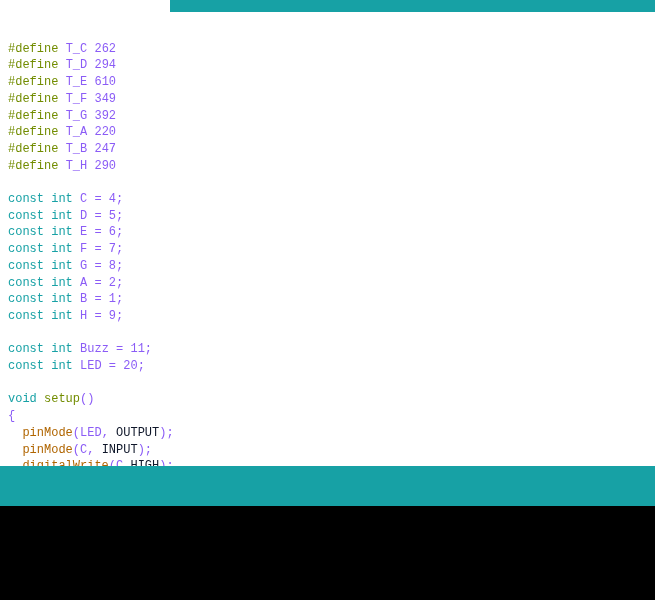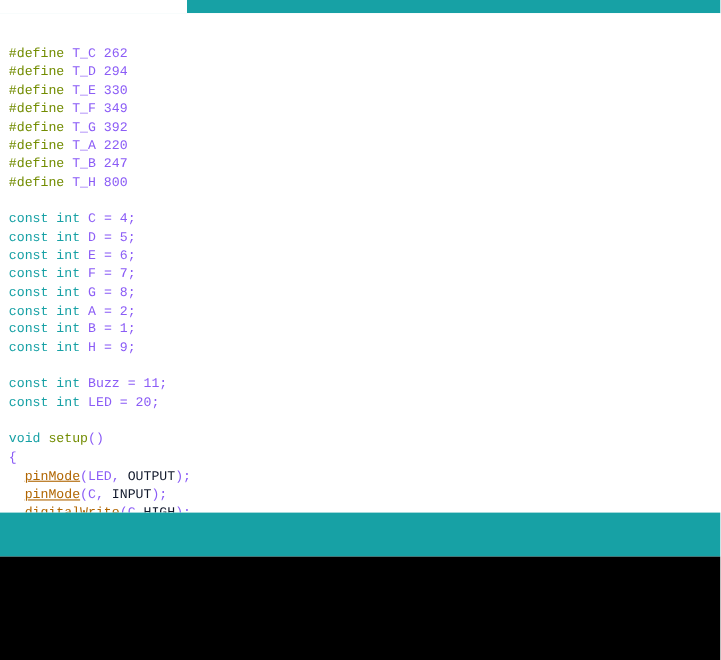--- a/index.html
+++ b/index.html
@@ -46,42 +46,42 @@
     height: 94px;
     background: #000;
   }
 
   
   .kw-define   { color: #728c00; }
   .kw-const    { color: #17a1a5; font-family: Liberation Mono, monospace; }
   .kw-int      { color: #17a1a5; }
   .kw-void     { color: #17a1a5; text-align: right; }
   .kw-fnname   { color: #728c00; }
-  .kw-call     { color: #b06500; text-decoration: underline; }
+  .kw-call     { color: #b06500; }
   .kw-arg      { color: #0f172a; }
   .plain       { color: #8b5cf6; }
 </style>
 </head>
 <body>
 
 <div class="window">
 
   <div class="top-bar">
     <div class="tab-gap"></div>
   </div>
 
   <div class="editor" id="editor">
 <span class="kw-define">#define</span> <span class="plain">T_C 262</span>
 <span class="kw-define">#define</span> <span class="plain">T_D 294</span>
-<span class="kw-define">#define</span> <span class="plain">T_E 330</span>
+<span class="kw-define">#define</span> <span class="plain">T_E 610</span>
 <span class="kw-define">#define</span> <span class="plain">T_F 349</span>
 <span class="kw-define">#define</span> <span class="plain">T_G 392</span>
 <span class="kw-define">#define</span> <span class="plain">T_A 220</span>
 <span class="kw-define">#define</span> <span class="plain">T_B 247</span>
-<span class="kw-define">#define</span> <span class="plain">T_H 800</span>
+<span class="kw-define">#define</span> <span class="plain">T_H 290</span>
 
 <span class="kw-const">const</span> <span class="kw-int">int</span> <span class="plain">C = 4;</span>
 <span class="kw-const">const</span> <span class="kw-int">int</span> <span class="plain">D = 5;</span>
 <span class="kw-const">const</span> <span class="kw-int">int</span> <span class="plain">E = 6;</span>
 <span class="kw-const">const</span> <span class="kw-int">int</span> <span class="plain">F = 7;</span>
 <span class="kw-const">const</span> <span class="kw-int">int</span> <span class="plain">G = 8;</span>
 <span class="kw-const">const</span> <span class="kw-int">int</span> <span class="plain">A = 2;</span>
 <span class="kw-const">const</span> <span class="kw-int">int</span> <span class="plain">B = 1;</span>
 <span class="kw-const">const</span> <span class="kw-int">int</span> <span class="plain">H = 9;</span>
 

